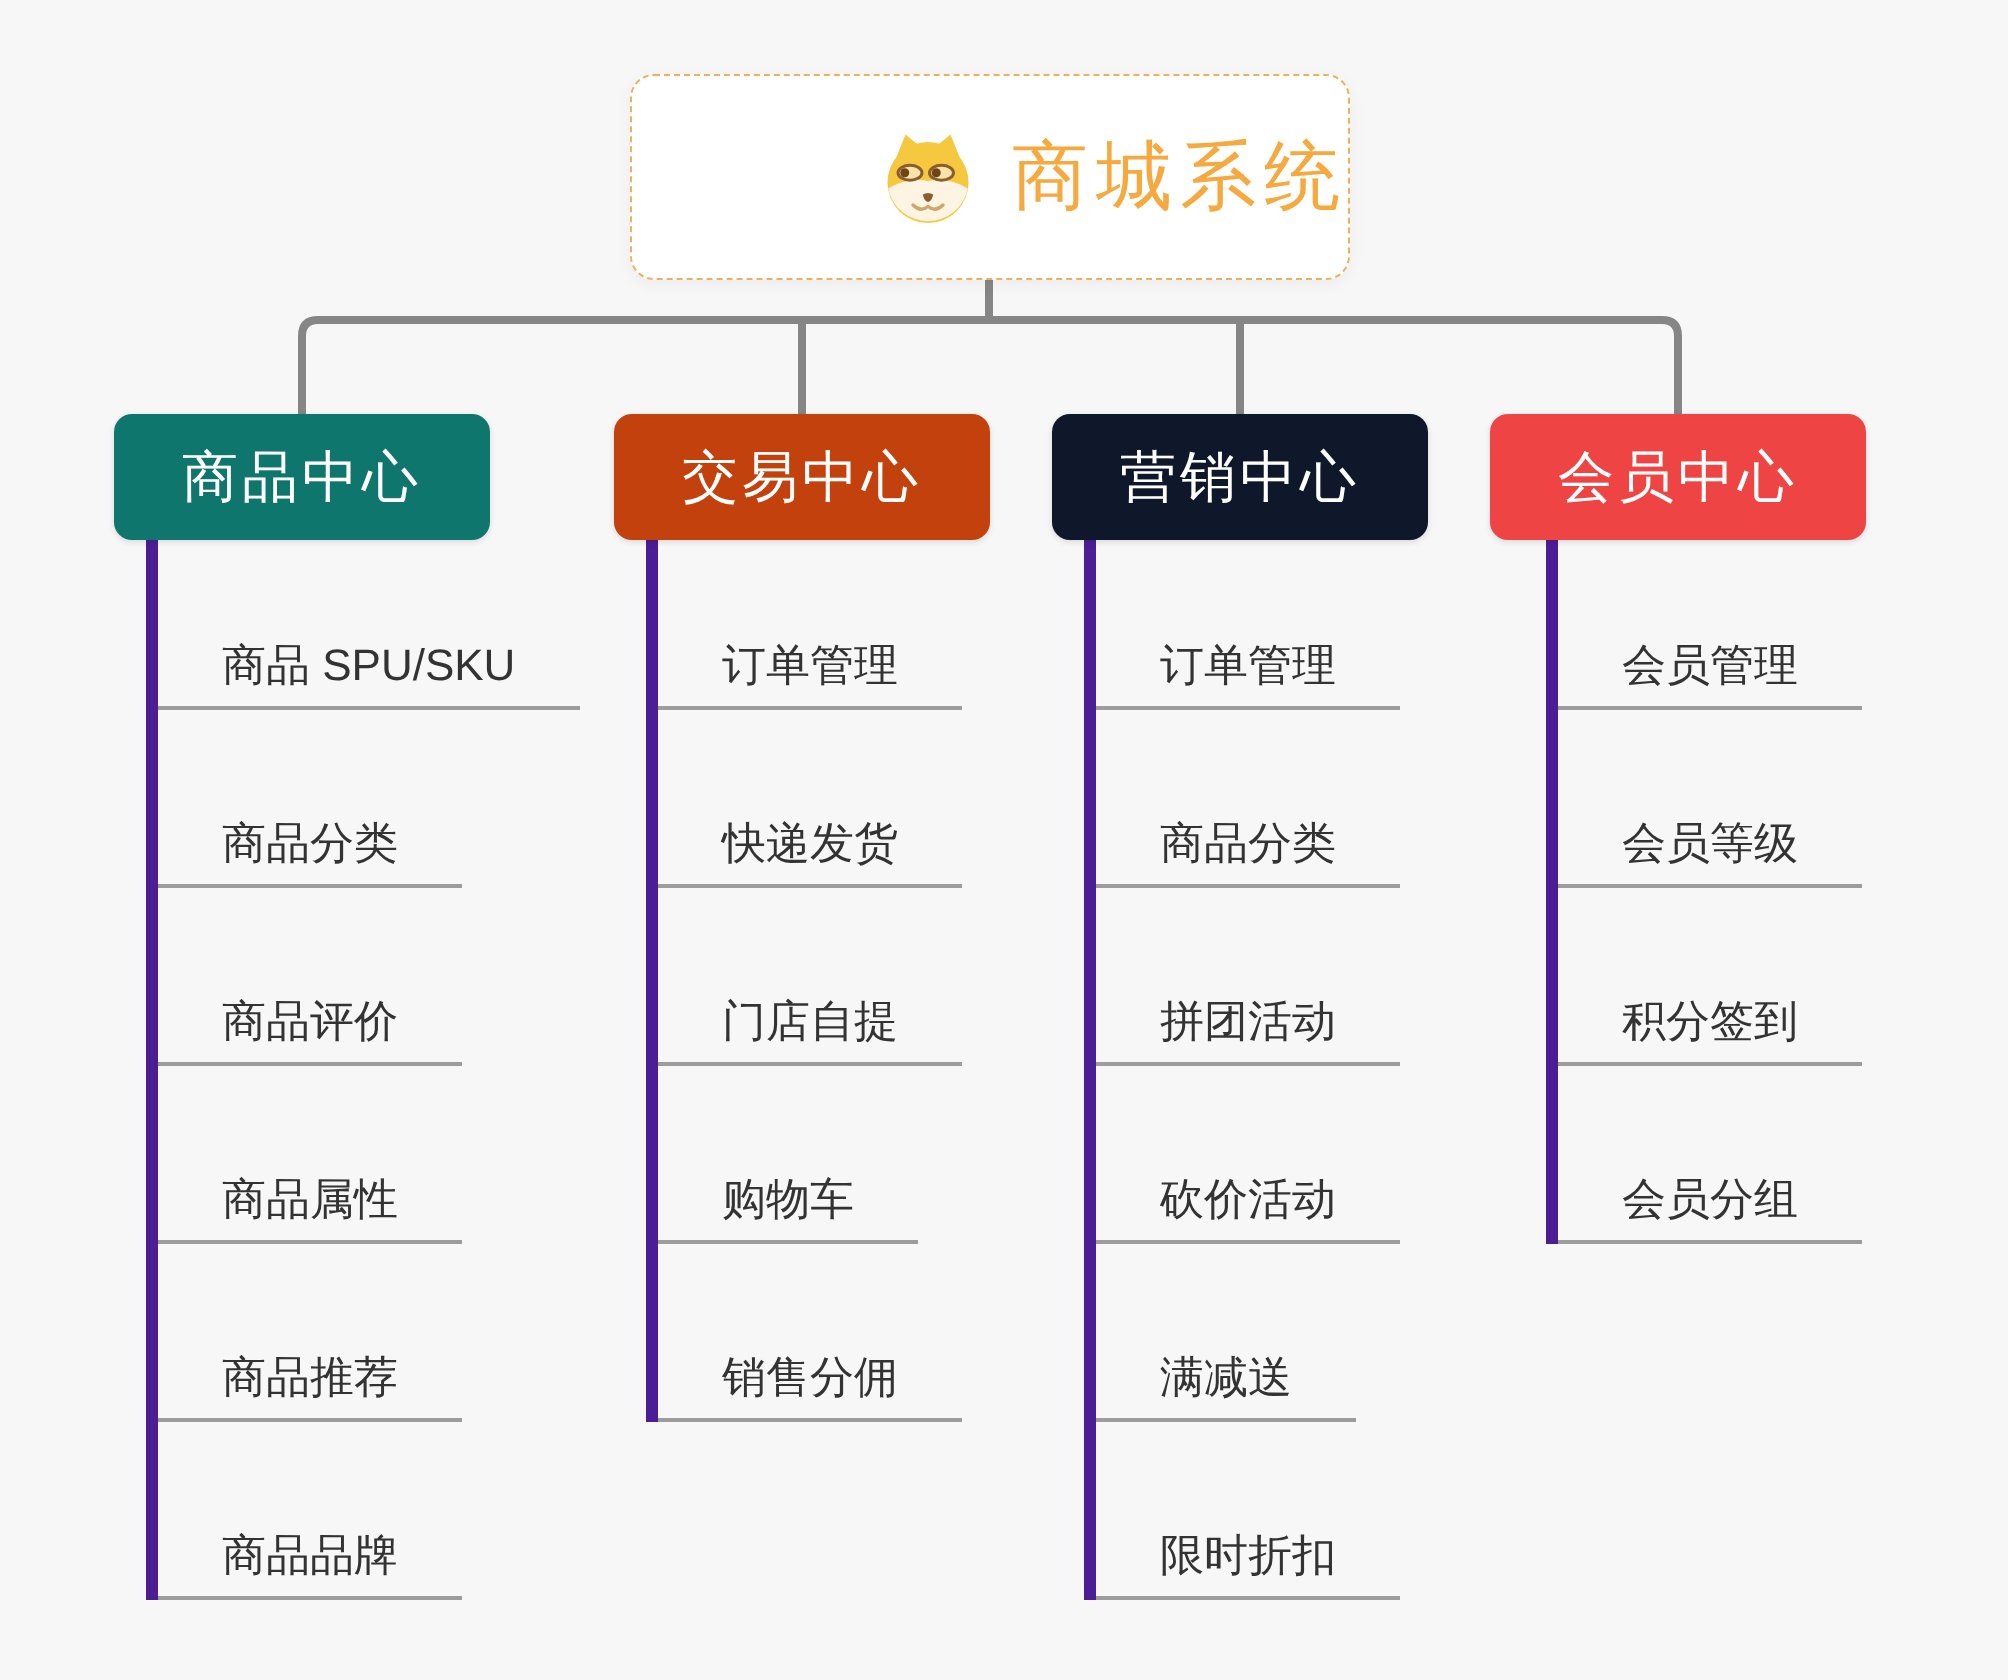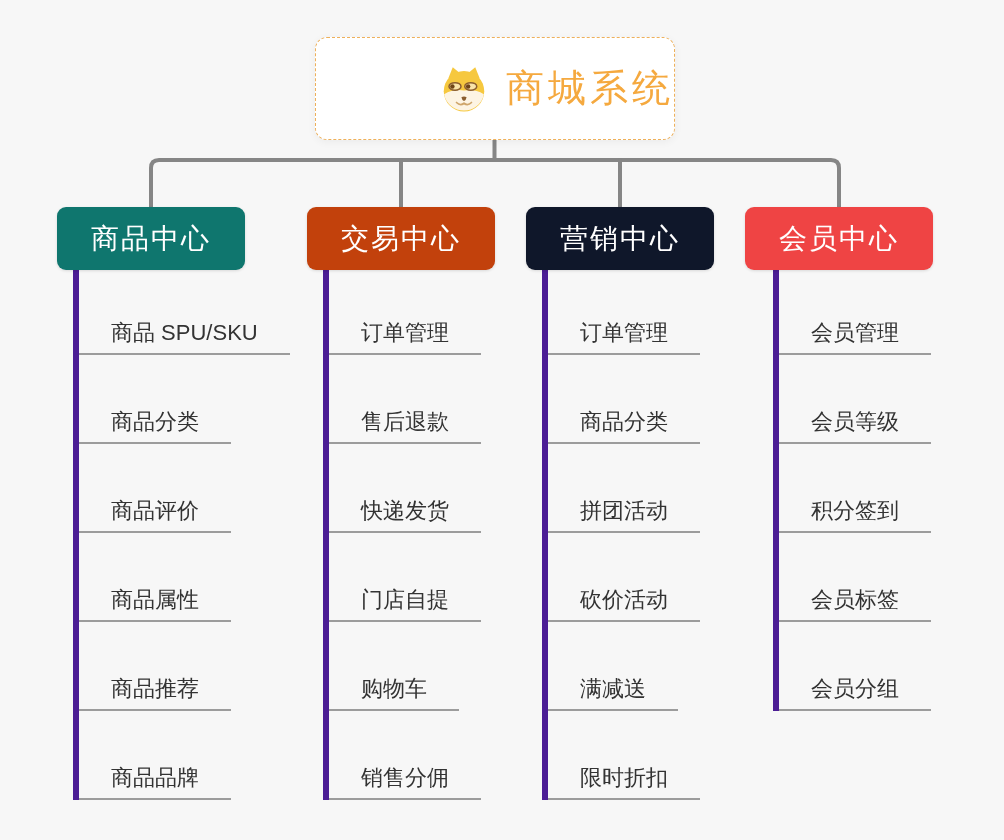--- a/index.html
+++ b/index.html
@@ -129,23 +129,20 @@
       </li>
     </ul>
     <div class="branch-header" style="left: 307px; background: #c2410c;">
       <span>交易中心</span>
     </div>
     <ul class="branch-children" style="left: 323px;">
       <li>
         <span>订单管理</span>
       </li>
       <li>
-        <span>售后退款</span>
-      </li>
-      <li>
         <span>快递发货</span>
       </li>
       <li>
         <span>门店自提</span>
       </li>
       <li>
         <span>购物车</span>
       </li>
       <li>
         <span>销售分佣</span>
@@ -181,19 +178,16 @@
       <li>
         <span>会员管理</span>
       </li>
       <li>
         <span>会员等级</span>
       </li>
       <li>
         <span>积分签到</span>
       </li>
       <li>
-        <span>会员标签</span>
-      </li>
-      <li>
         <span>会员分组</span>
       </li>
     </ul>
   </div>
 
 </body></html>

